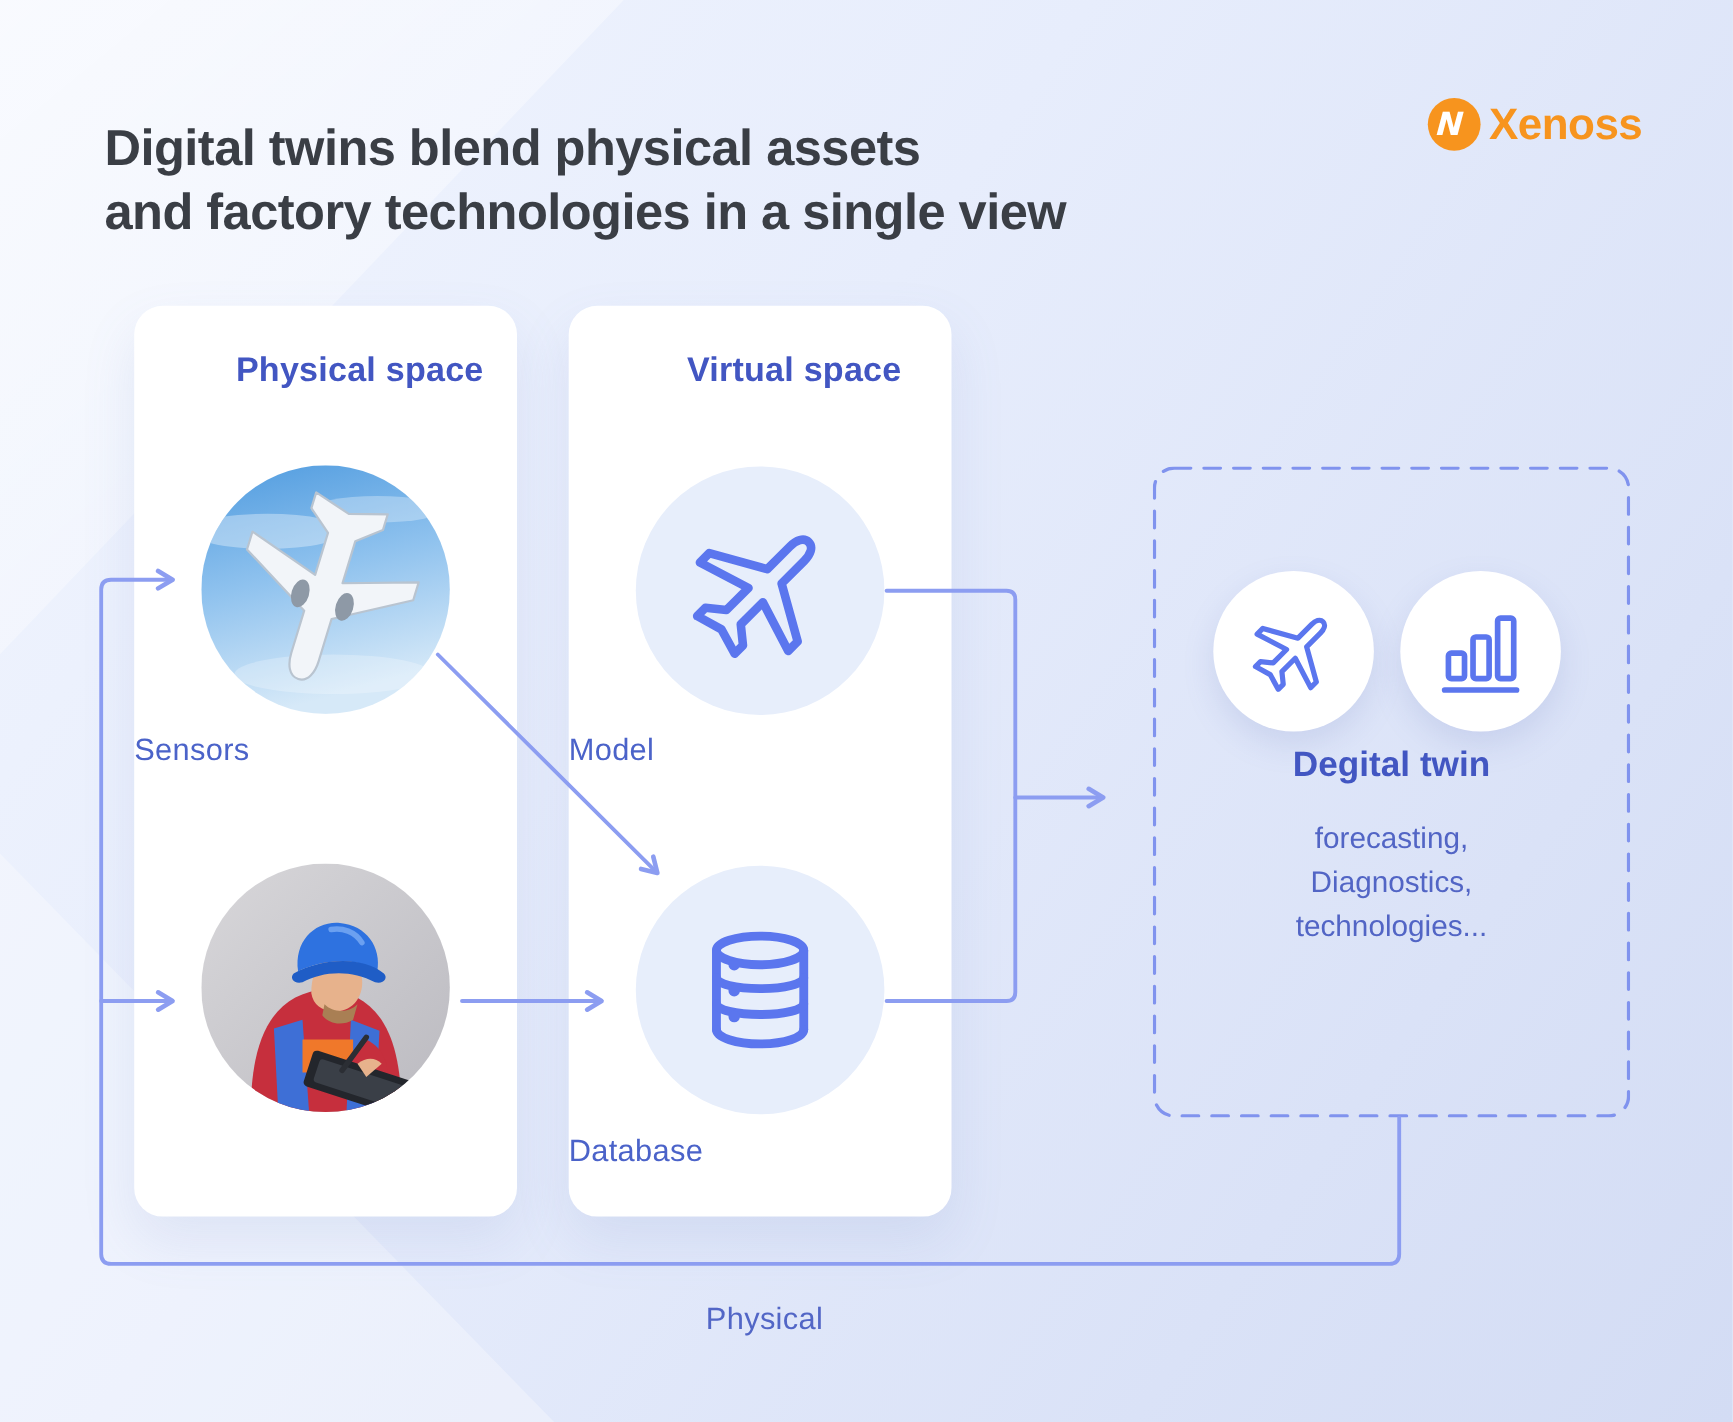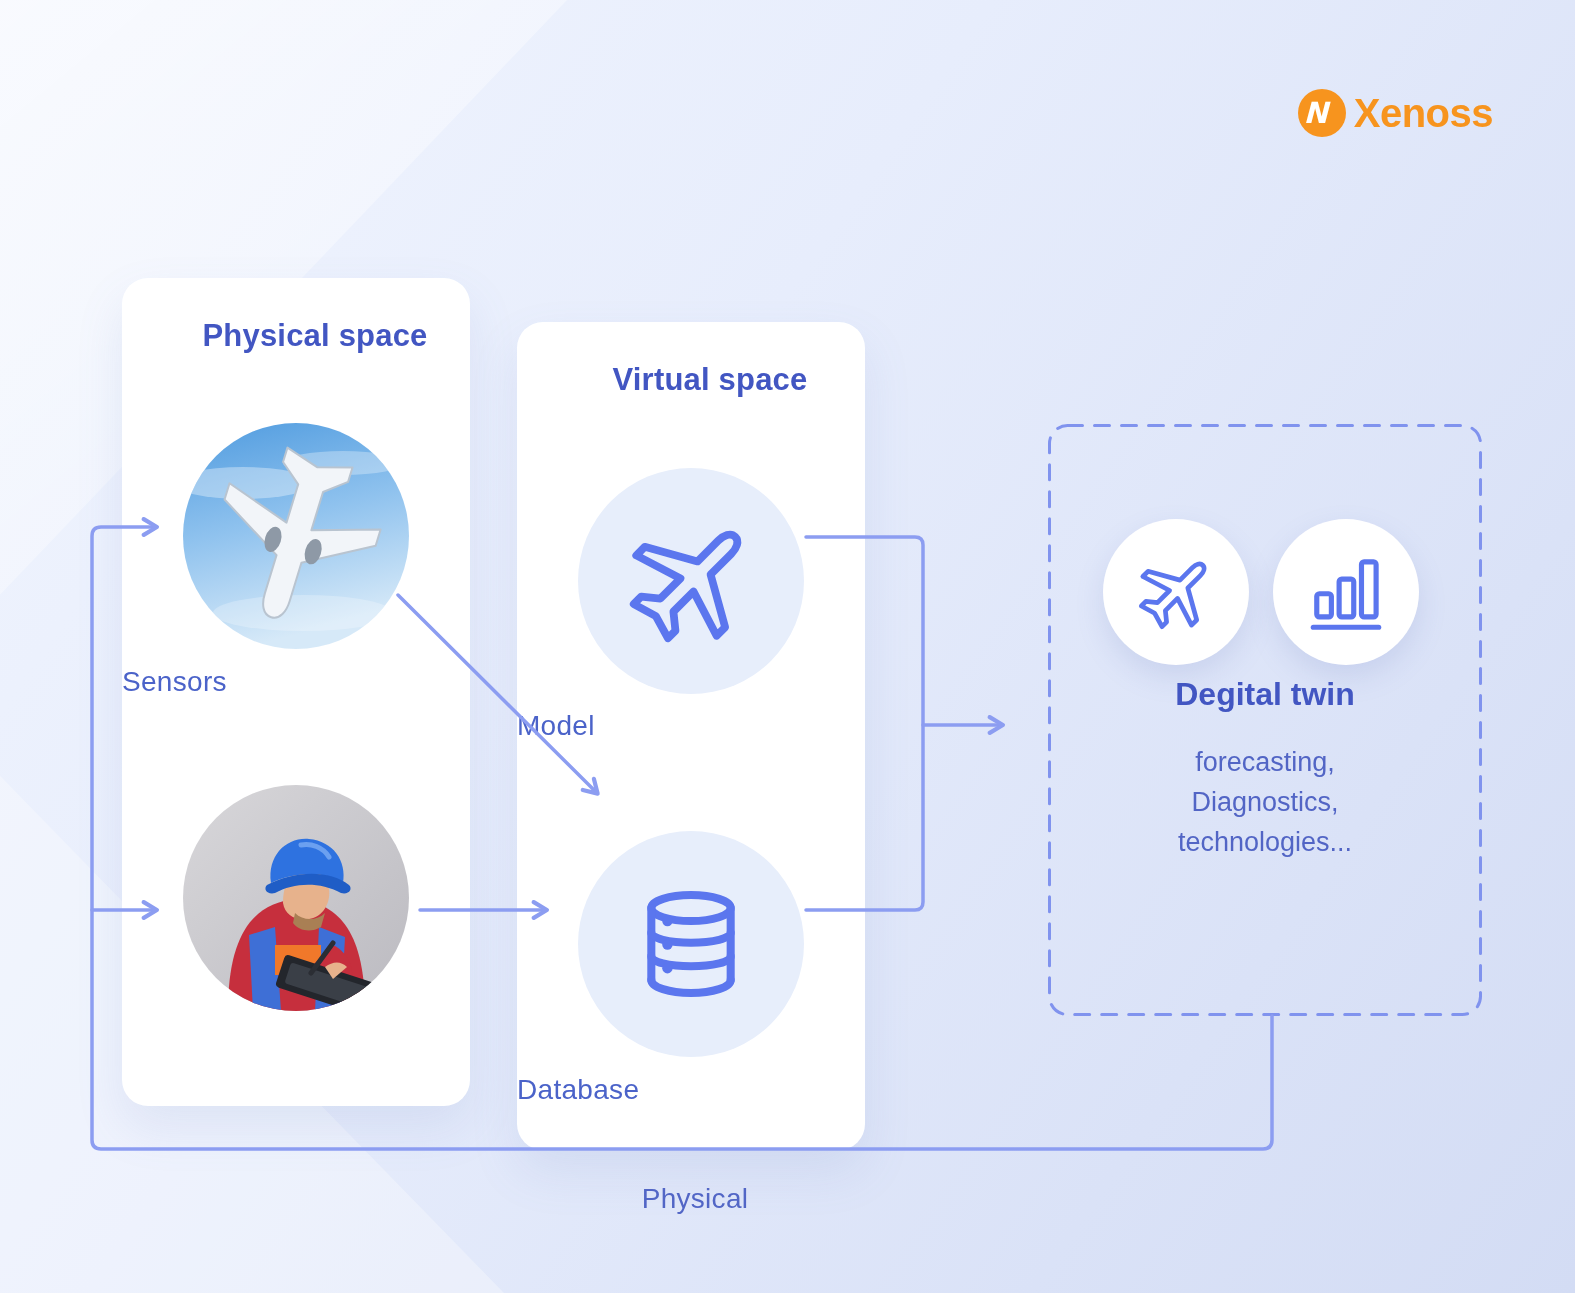--- a/index.html
+++ b/index.html
@@ -19,23 +19,23 @@
     font-size:46px;line-height:58px;font-weight:700;color:#3a3e45;letter-spacing:-.5px;
   }
   .page-title span{display:block;}
   .logo{position:absolute;top:88px;right:82px;z-index:2;display:flex;align-items:center;gap:7px;}
   .logo .logo-text{font-size:40px;font-weight:700;color:#f7941e;letter-spacing:-.5px;}
   .card{
     position:absolute;top:278px;width:348px;height:828px;background:#ffffff;
     border-radius:26px;z-index:2;box-shadow:0 22px 48px rgba(110,130,195,.13);
   }
   .card-physical{left:122px;}
-  .card-virtual{left:517px;margin-top:44px;}
+  .card-virtual{left:517px;}
   .card h2{
-    margin:0;position:absolute;top:40px;left:4px;width:100%;text-align:center;
+    margin:0;position:absolute;top:40px;left:16px;width:100%;text-align:center;
     font-size:31px;font-weight:700;color:#4256c2;letter-spacing:.2px;padding-left:15px;
   }
   .circle{
     position:absolute;left:50%;transform:translateX(-50%);
     width:226px;height:226px;border-radius:50%;overflow:hidden;
   }
   .circle.photo-1{top:145px;}
   .circle.photo-2{top:507px;}
   .circle.icon-circle{background:#e7eefb;display:flex;align-items:center;justify-content:center;}
   .circle.icon-1{top:146px;}
@@ -70,20 +70,24 @@
   }
 </style>
 </head>
 <body>
 
 <div class="canvas">
 
   <div class="bg-tri-top"></div>
   <div class="bg-tri-bottom"></div>
 
+  <h1 class="page-title">
+    <span>Digital twins blend physical assets</span>
+    <span>and factory technologies in a single view</span>
+  </h1>
 
   <div class="logo">
     <svg width="50" height="50" viewBox="0 0 50 50">
       <circle cx="25" cy="25" r="24" fill="#f7941e"></circle>
       <text x="11" y="35" font-family="DejaVu Sans, sans-serif" font-size="29" font-weight="bold" font-style="italic" fill="#ffffff" transform="skewX(-4)">N</text>
     </svg>
     <span class="logo-text">Xenoss</span>
   </div>
 
   <section class="card card-physical">

